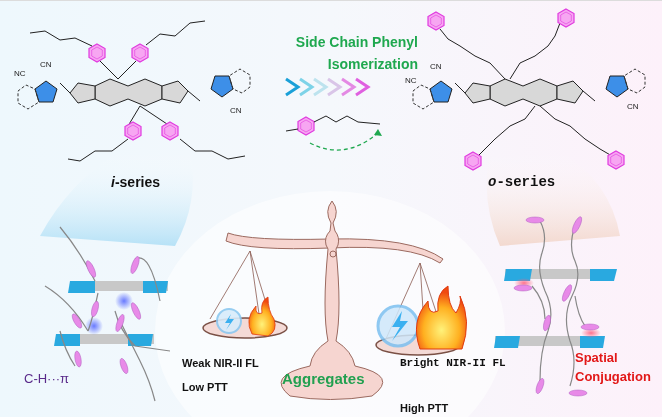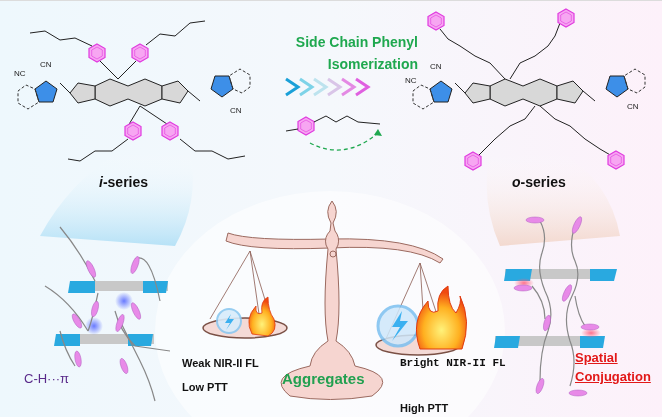--- a/index.html
+++ b/index.html
@@ -7,21 +7,21 @@
   #stage{position:relative;width:662px;height:417px;
     background:linear-gradient(90deg,#eef8fd 0%,#f5f8fc 50%,#fdf1fa 100%);
     border-top:1px solid #dcdcdc;box-sizing:border-box;overflow:hidden;}
   svg{position:absolute;left:0;top:0;}
   .lbl{position:absolute;white-space:nowrap;}
   .title{left:258px;top:30px;width:160px;text-align:right;color:#1fa84f;font-weight:bold;font-size:14px;line-height:22px;}
   .series{font-weight:bold;font-size:14px;color:#111;}
   .blk{font-weight:bold;font-size:11px;color:#111;}
   .agg{left:282px;top:369px;color:#22a050;font-weight:bold;font-size:15px;}
   .ch{left:24px;top:370px;color:#5a2a8a;font-weight:normal;font-size:13px;}
-  .sp{left:575px;top:347px;color:#e21818;font-weight:bold;font-size:13px;line-height:19px;text-decoration:underline;}
+  .sp{left:575px;top:347px;color:#e21818;font-weight:bold;font-size:13px;line-height:19px;}
 </style>
 </head>
 <body>
 
 <div id="stage">
 
 <svg width="662" height="417" viewBox="0 0 662 417">
   <defs>
     <radialGradient id="blueGlow" cx="50%" cy="50%" r="50%">
       <stop offset="0%" stop-color="#5a6cff" stop-opacity="0.9"></stop>
@@ -205,23 +205,23 @@
     <polygon points="402,310 392,326 400,326 392,340 408,320 400,320" fill="#3ab0f0"></polygon>
     <path d="M420,348 Q410,320 428,300 Q428,315 438,310 Q436,292 448,285 Q448,305 456,312 Q462,302 460,295 Q472,320 462,348 Z" fill="url(#fireG)" stroke="#e03a10" stroke-width="1"></path>
   </g>
 </svg>
 
 <div class="lbl title">
   <div>Side Chain Phenyl</div>
   <div>Isomerization</div>
 </div>
 
-<div class="lbl series" style="left:99px;top:173px;"><i>i</i><span>-series</span></div>
-
-<div class="lbl series" style="left:512px;top:173px;"><i>o</i><span>-series</span></div>
+<div class="lbl series" style="left:111px;top:173px;"><i>i</i><span>-series</span></div>
+
+<div class="lbl series" style="left:488px;top:173px;font-family:Liberation Mono, monospace;"><i>o</i><span>-series</span></div>
 
 <div class="lbl blk" style="left:182px;top:356px;">Weak NIR-II FL</div>
 <div class="lbl blk" style="left:182px;top:380px;">Low PTT</div>
 <div class="lbl blk" style="left:400px;top:356px;font-family:Liberation Mono, monospace;">Bright NIR-II FL</div>
 <div class="lbl blk" style="left:400px;top:380px;margin-top:21px;">High PTT</div>
 
 <div class="lbl agg">Aggregates</div>
 <div class="lbl ch">C-H···π</div>
 <div class="lbl sp">
   <div>Spatial</div>

